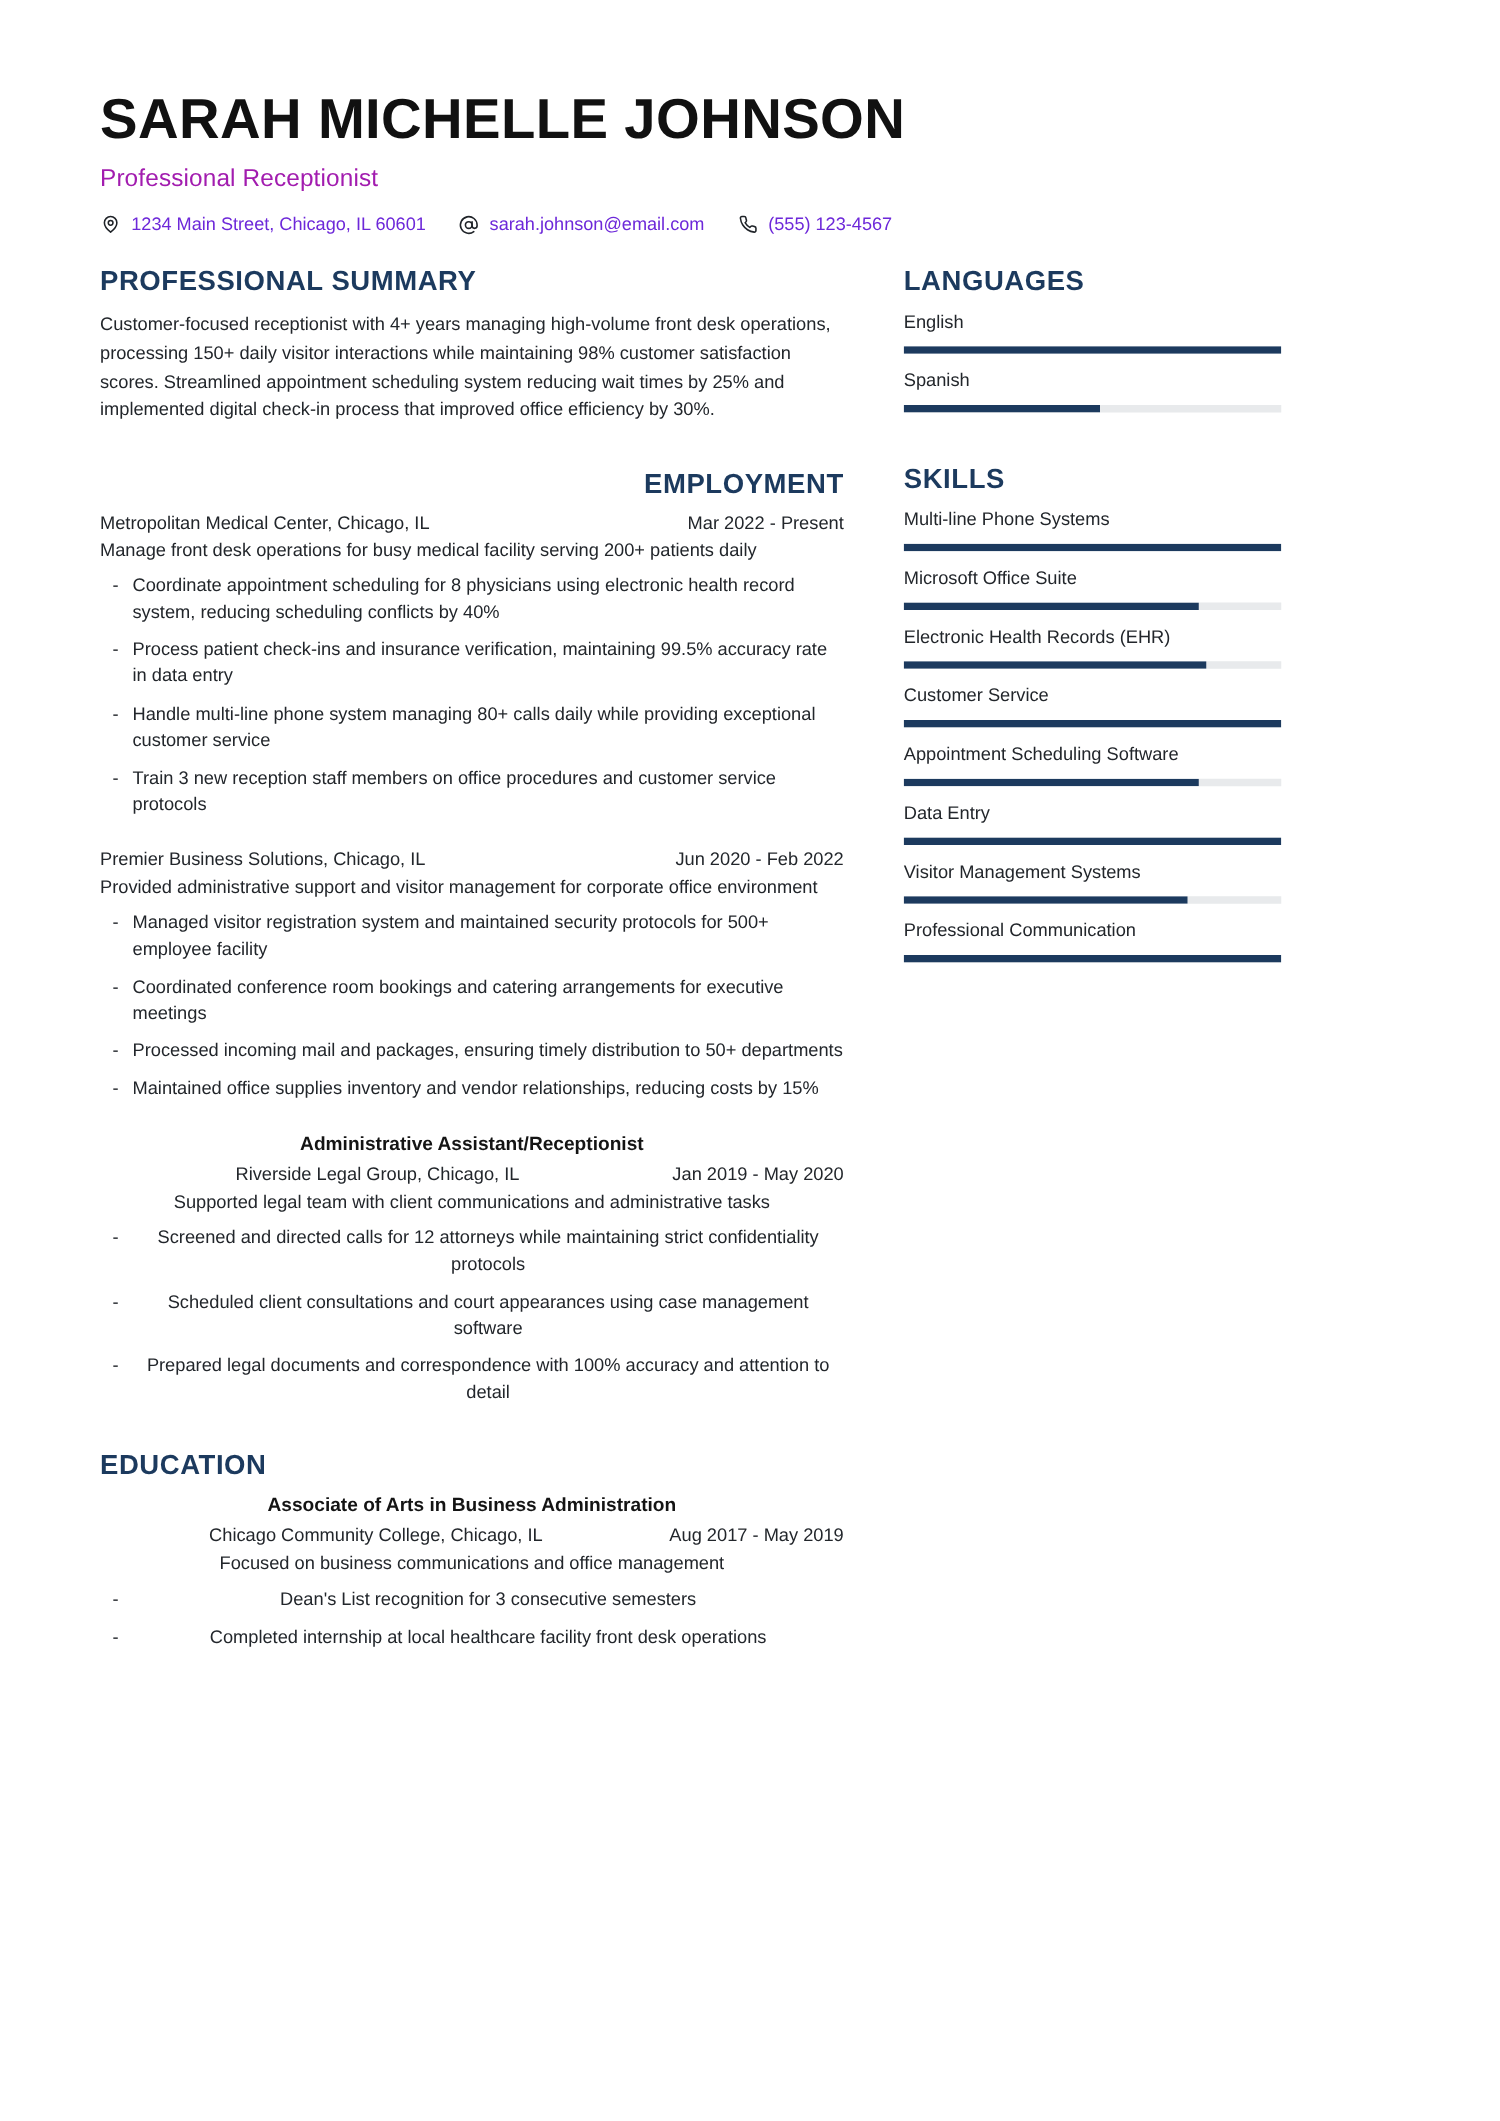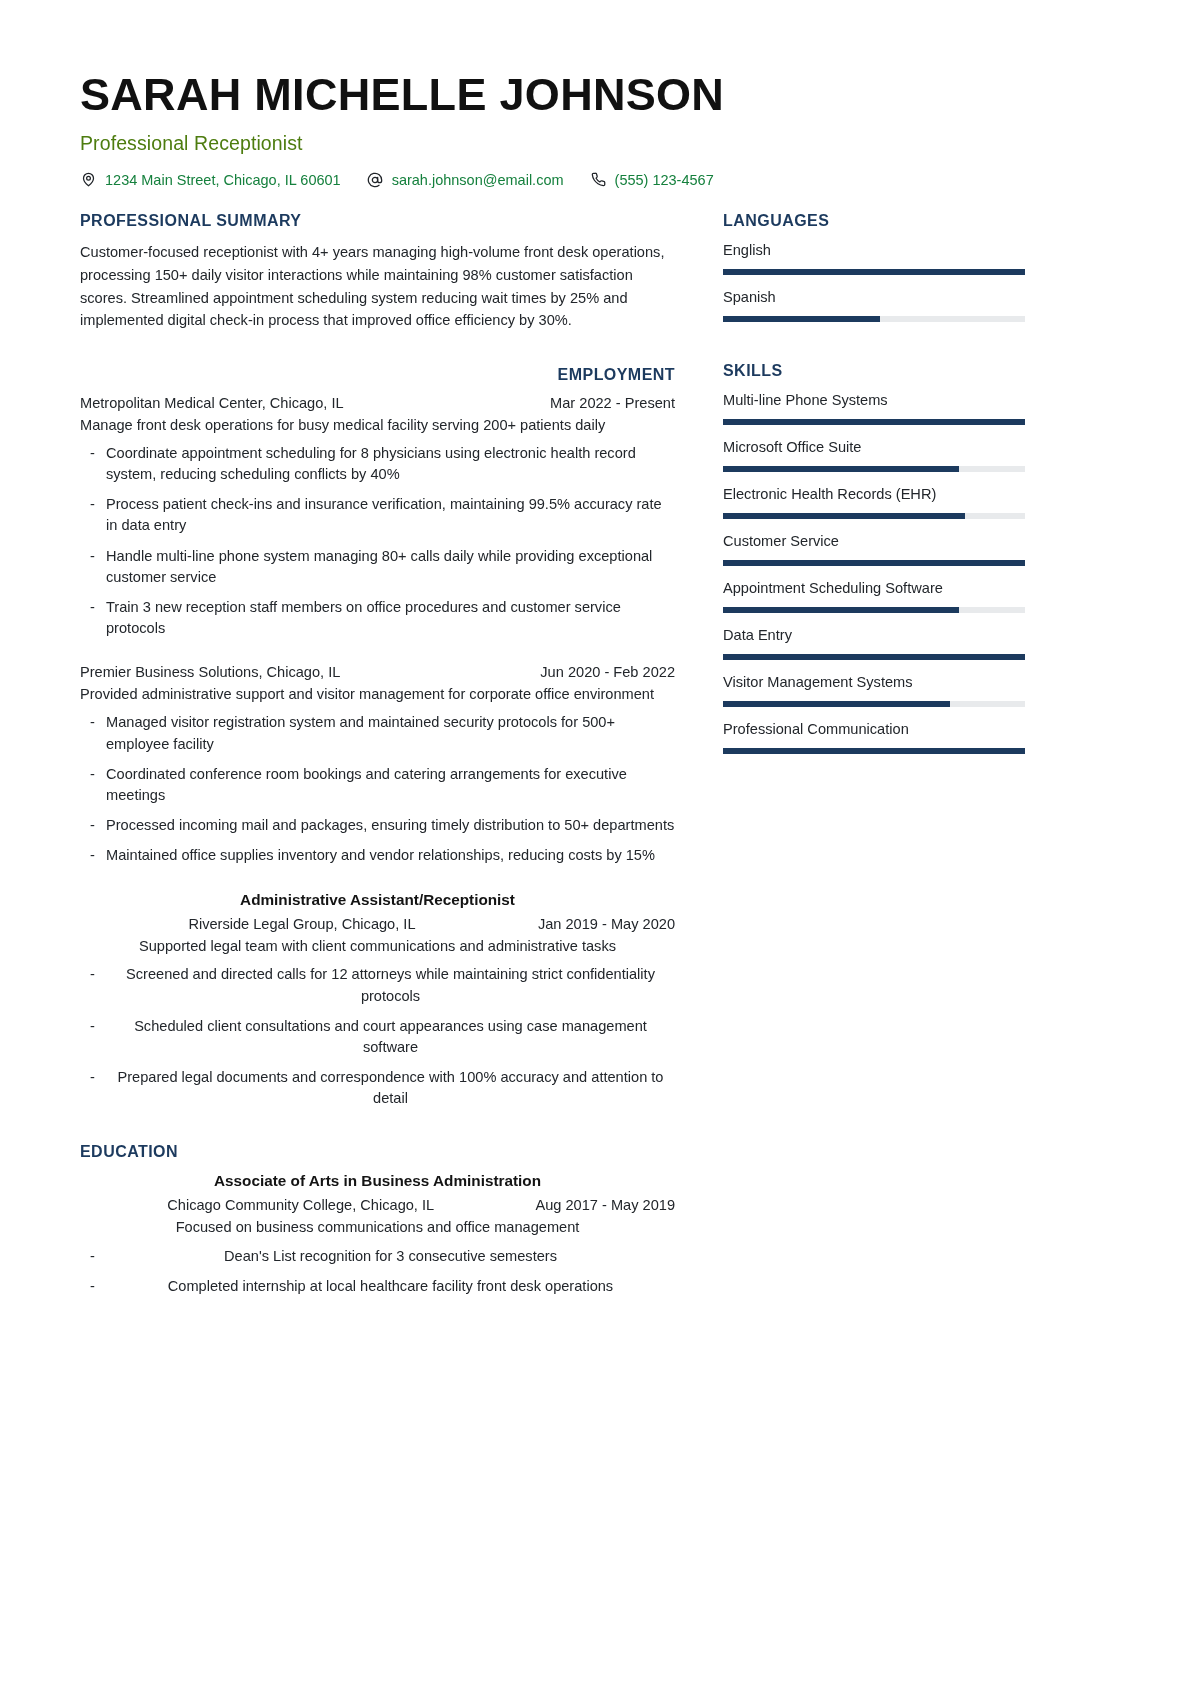--- a/index.html
+++ b/index.html
@@ -32,33 +32,33 @@
     font-weight: bold;
     letter-spacing: 0.3px;
     color: #111111;
     line-height: 1.12;
     margin-bottom: 11px;
   }
 
   .job-title {
     font-size: 19.5px;
     font-weight: normal;
-    color: #4d7c0f;
+    color: #a21caf;
     margin-bottom: 16px;
     letter-spacing: 0.1px;
     margin-top: 12px;
   }
 
   .contact-row {
     display: flex;
     align-items: center;
     flex-wrap: wrap;
     gap: 0;
     font-size: 14.5px;
-    color: #15803d;
+    color: #6d28d9;
   }
 
   .contact-item {
     display: flex;
     align-items: center;
     margin-right: 26px;
   }
 
   .contact-item .c-icon {
     display: inline-flex;
@@ -76,21 +76,21 @@
     display: flex;
     align-items: flex-start;
     gap: 0;
   }
 
   .col-main  { width: 615px; flex: none; padding-right: 20px; }
   .col-side  { width: 312px; flex: none; margin-left: 28px; }
 
   
   .section-title {
-    font-size: 16px;
+    font-size: 22px;
     font-weight: bold;
     color: #1c3a5e;
     letter-spacing: 0.45px;
     margin-bottom: 11px;
   }
 
   .section { margin-bottom: 34px; }
 
   
   .summary-text {

